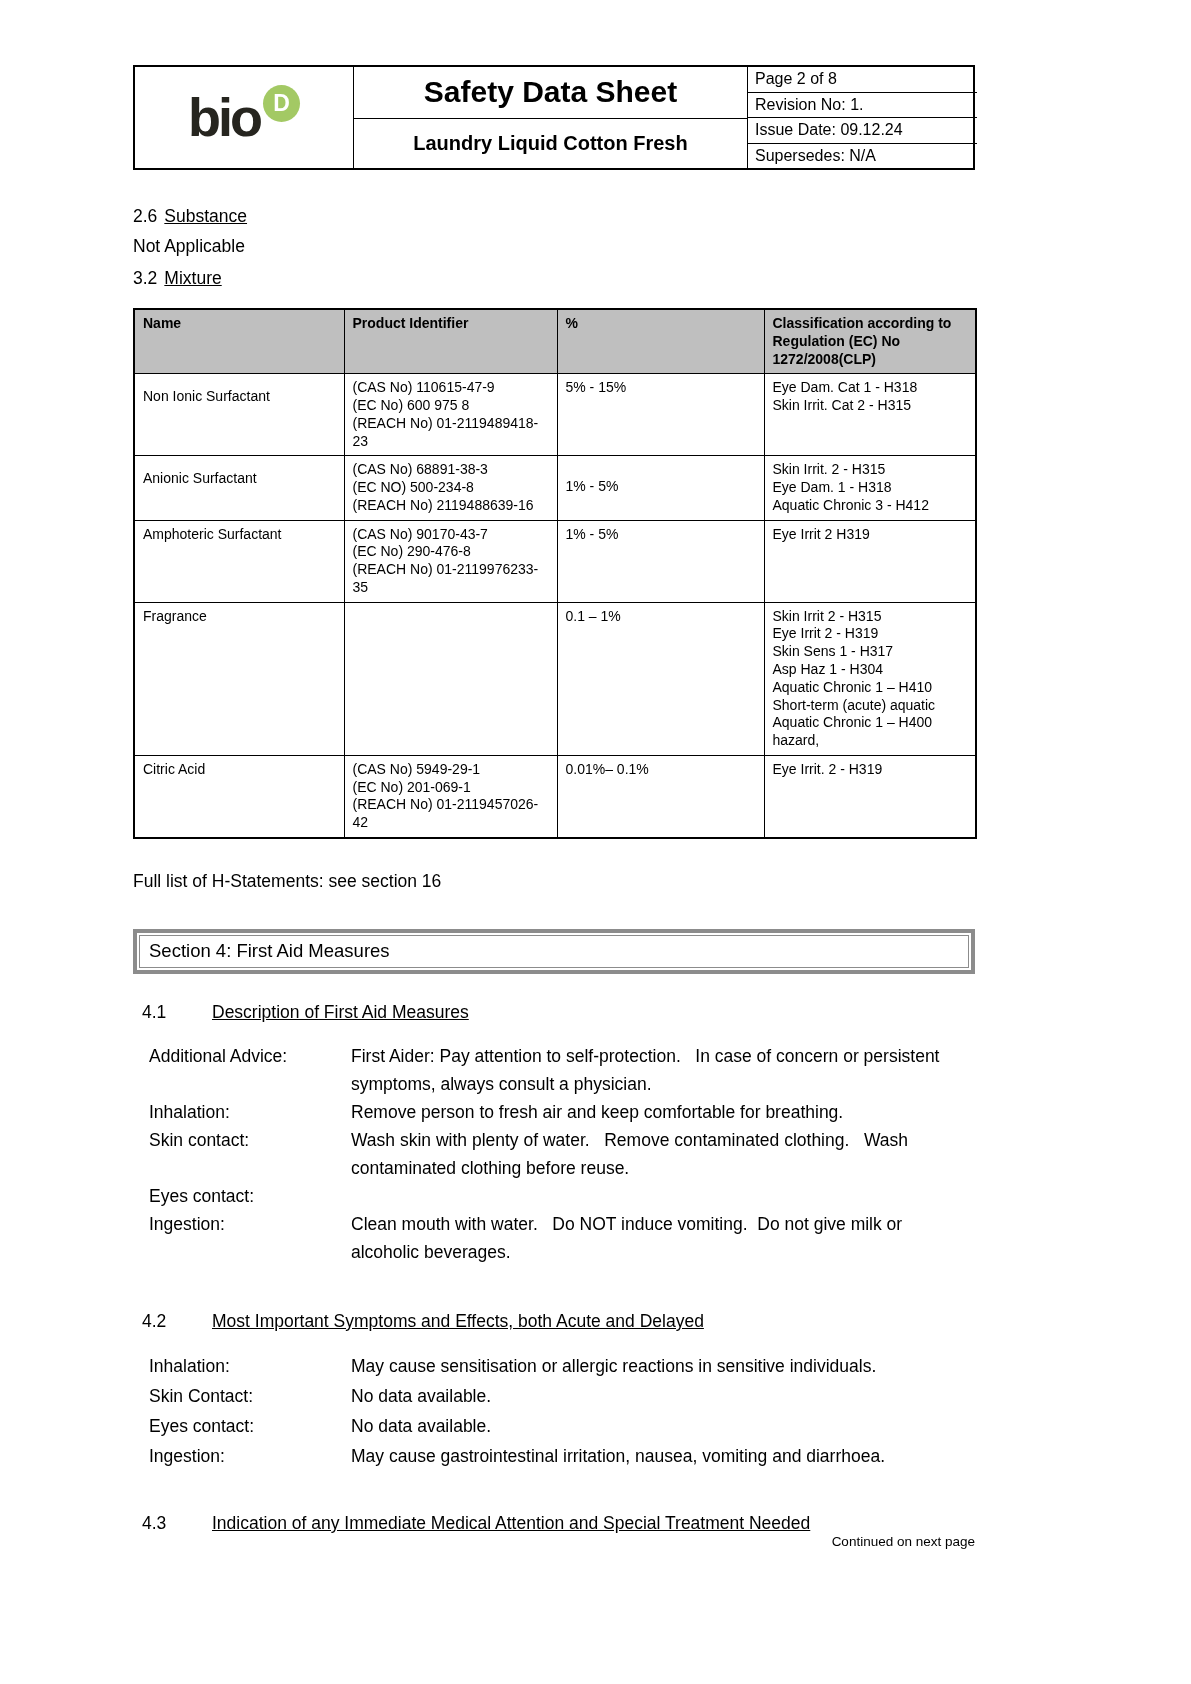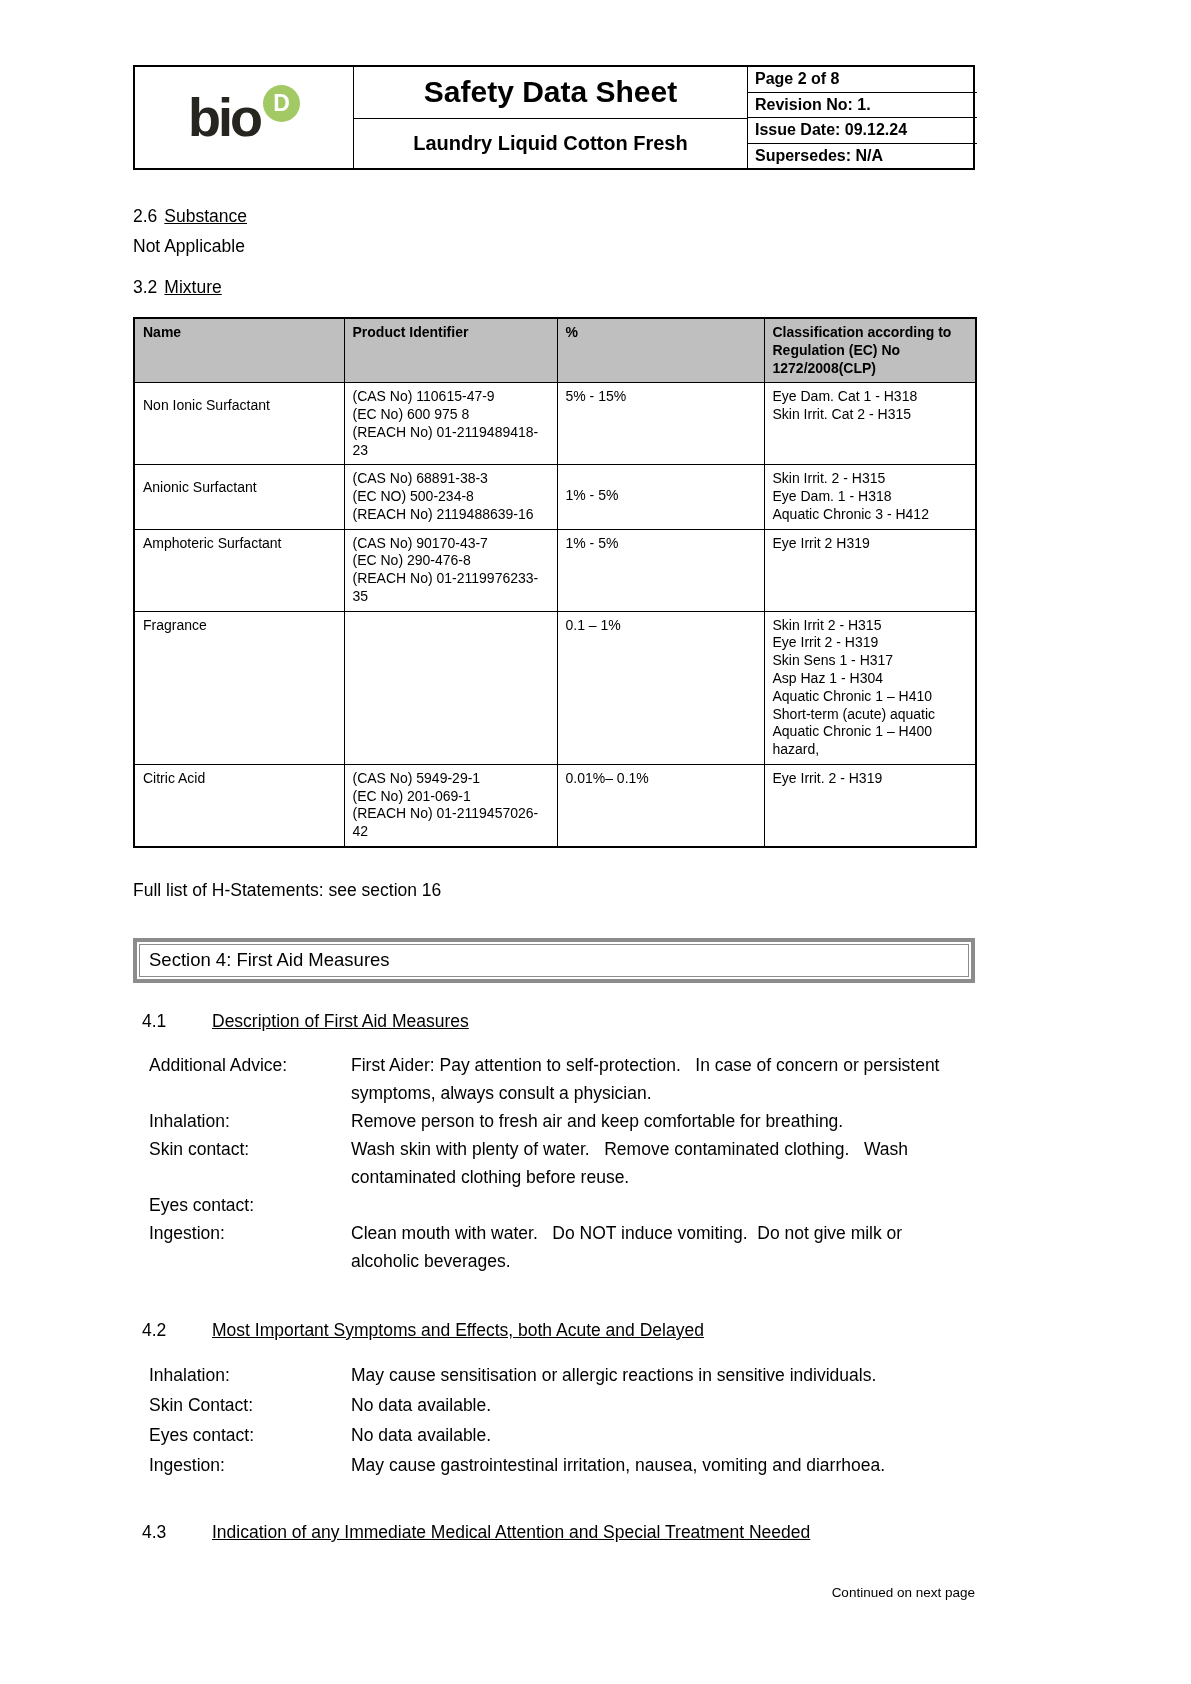--- a/index.html
+++ b/index.html
@@ -23,30 +23,30 @@
   }
   .title-cell { border-right:1px solid #000; display:flex; flex-direction:column; }
   .doc-title {
     flex:1.02; display:flex; align-items:center; justify-content:center;
     font-size:30px; font-weight:800; border-bottom:1px solid #000; letter-spacing:0px; color:#000;
   }
   .doc-product {
     flex:1; display:flex; align-items:center; justify-content:center;
     font-size:20px; font-weight:800; color:#000;
   }
-  .meta-cell { display:flex; flex-direction:column;font-weight:bold; }
+  .meta-cell { display:flex; flex-direction:column; }
   .meta-row { flex:1; display:flex; align-items:center; padding:1px 7px; font-size:16px; border-bottom:1px solid #000; color:#000; }
   .meta-row:last-child { border-bottom:none; }
 
   
   .h3line { margin-top:31px; font-size:17.5px; line-height:30px; color:#000; }
   .h3line .num { margin-right:7px; }
   .u { text-decoration:underline; }
   .plainline { font-size:17.5px; line-height:30px; color:#000; }
-  .h3line.second { margin-top:11px; }
+  .h3line.second { margin-top:2px; }
 
   table.mix { width:100%; border-collapse:collapse; border:2px solid #000; margin-top:15px; table-layout:fixed; }
   table.mix th, table.mix td {
     border:1px solid #000; padding:5px 8px; vertical-align:top; text-align:left;
     font-size:14px; line-height:1.27; color:#000; white-space:pre-line; overflow:hidden;
   }
   table.mix th { background:#bfbfbf; font-weight:700; height:58px; }
   table.mix tbody tr.r-std { height:56px; }
   table.mix td.namecell { padding-top:14px; }
   table.mix tr.r-first td.namecell { padding-top:14px; }
@@ -64,21 +64,21 @@
   .entries { margin-top:15px; }
   .entry { display:flex; font-size:17.5px; line-height:28px; color:#000; }
   .entry .label { width:202px; flex-shrink:0;margin-left:16px; }
   .entry .text { flex:1; white-space:pre-wrap; }
   .entries.wide .entry { line-height:30px; }
 
   .gap42 { margin-top:40px; }
   .gap43 { margin-top:37px; }
 
   .footer {
-    position:absolute; left:133px; width:842px; top:1585px;
+    position:absolute; left:133px; width:842px; top:1534px;
     text-align:right; font-size:13.5px; color:#000;
   }
 </style>
 </head>
 <body>
 
 <div class="page">
 
   <header class="doc-header">
     <div class="logo-cell">

